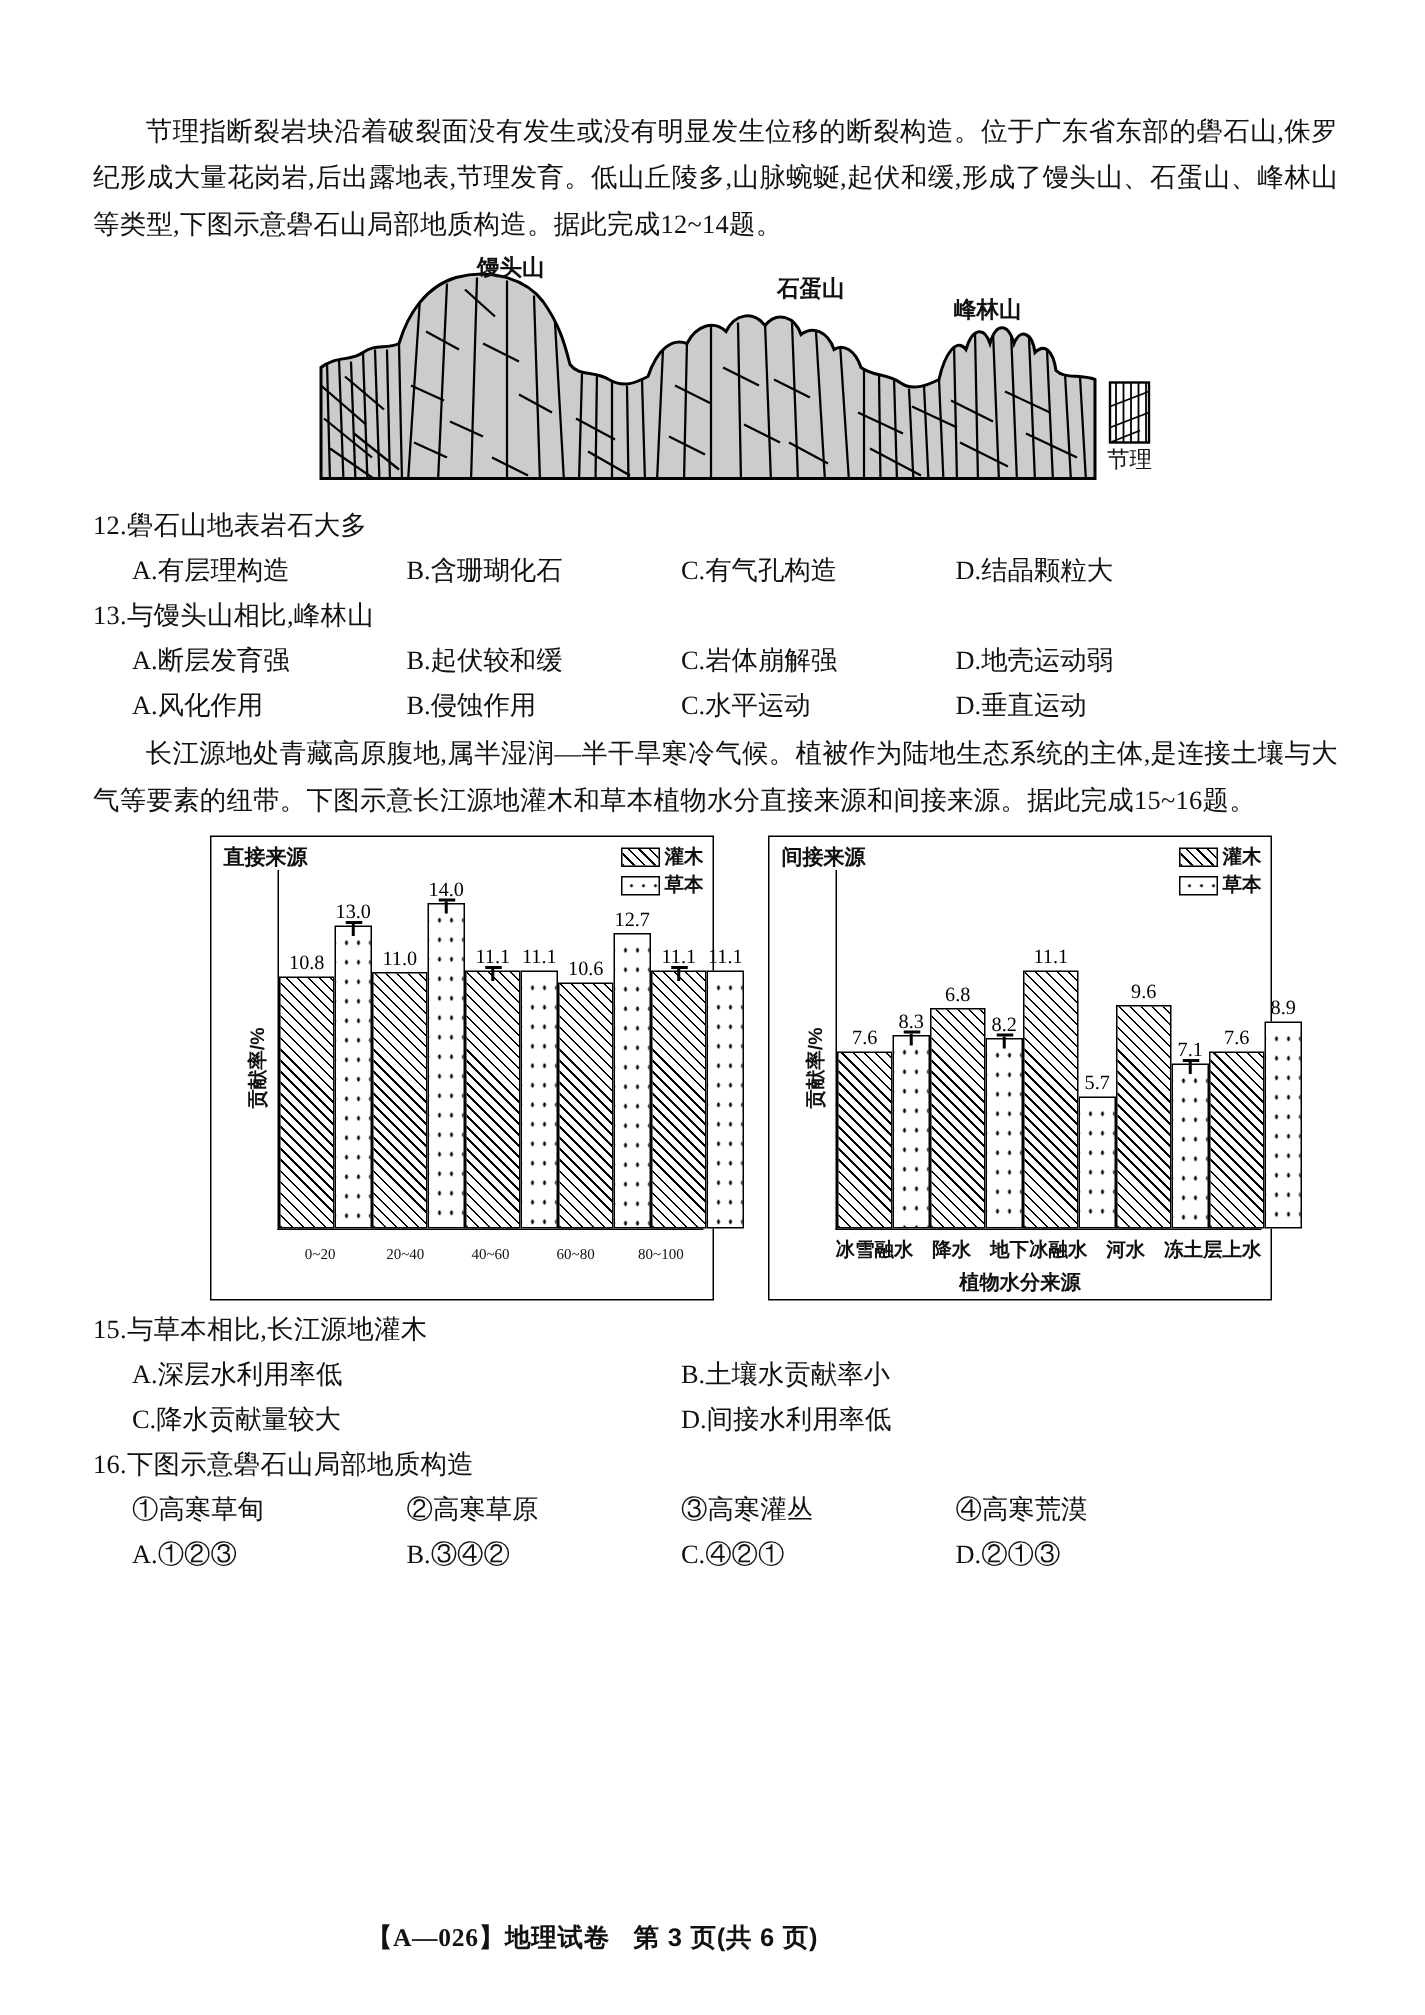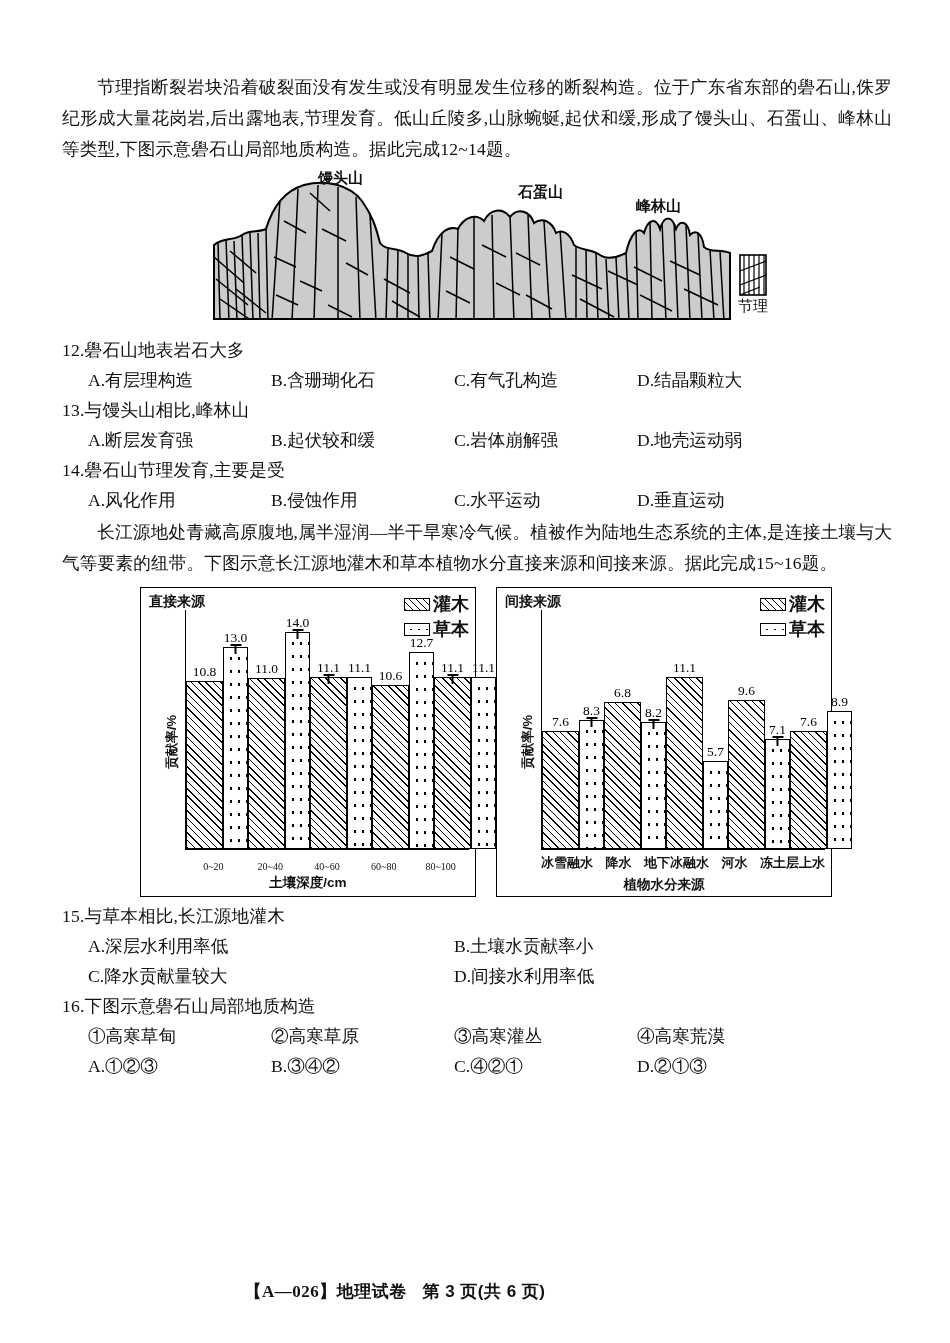--- a/index.html
+++ b/index.html
@@ -59,21 +59,21 @@
     position:absolute;
     font-size:15px;
     font-family:"Liberation Sans","DejaVu Sans",sans-serif;
     font-weight:600;
     white-space:nowrap;
   }
 
   
   .charts-row{
     display:flex;
-    gap:20px;
+    gap:36px;
     margin:8px 0 4px 78px;
     width:760px;
   }
   .chart-box{
     position:relative;
     border:1.6px solid #000;
     width:336px;
     height:310px;
     box-sizing:border-box;
     background:#fff;
@@ -82,21 +82,21 @@
     position:absolute;
     left:8px;top:5px;
     font-size:14px;
     font-family:"Liberation Sans","DejaVu Sans",sans-serif;
     font-weight:600;
     white-space:nowrap;
   }
   .legend{
     position:absolute;
     right:6px;top:4px;
-    font-size:18px;
+    font-size:13px;
     font-family:"Liberation Sans","DejaVu Sans",sans-serif;
     font-weight:600;
   }
   .legend-row{display:flex;align-items:center;gap:3px;margin-bottom:1px;}
   .swatch{width:26px;height:13px;border:1.3px solid #000;box-sizing:border-box;}
   .sw-hatch{
     background:repeating-linear-gradient(45deg,#000 0 1.2px,#fff 1.2px 5px);
   }
   .sw-dot{
     background:#fff;
@@ -396,23 +396,20 @@
     <p class="qline">
       <span>13.</span><span>与馒头山相比,峰林山</span>
     </p>
     <div class="opts four">
       <span>A.断层发育强</span>
       <span>B.起伏较和缓</span>
       <span>C.岩体崩解强</span>
       <span>D.地壳运动弱</span>
     </div>
 
-    <p class="qline">
-      <span>14.</span><span>礐石山节理发育,主要是受</span>
-    </p>
     <div class="opts four">
       <span>A.风化作用</span>
       <span>B.侵蚀作用</span>
       <span>C.水平运动</span>
       <span>D.垂直运动</span>
     </div>
 
     <p class="para" style="margin-top:2px;">长江源地处青藏高原腹地,属半湿润—半干旱寒冷气候。植被作为陆地生态系统的主体,是连接土壤与大气等要素的纽带。下图示意长江源地灌木和草本植物水分直接来源和间接来源。据此完成15~16题。</p>
 
     <div class="charts-row">
@@ -478,21 +475,20 @@
               </div>
             </div>
         </div>
         <div class="xticks">
             <span>0~20</span>
             <span>20~40</span>
             <span>40~60</span>
             <span>60~80</span>
             <span>80~100</span>
           </div>
-        <div class="xaxis-title">土壤深度/cm</div>
       </div>
 
       <div class="chart-box">
         <span class="chart-title">间接来源</span>
         <div class="legend">
           <div class="legend-row">
             <span class="swatch sw-hatch"></span>
             <span>灌木</span>
           </div>
           <div class="legend-row">

